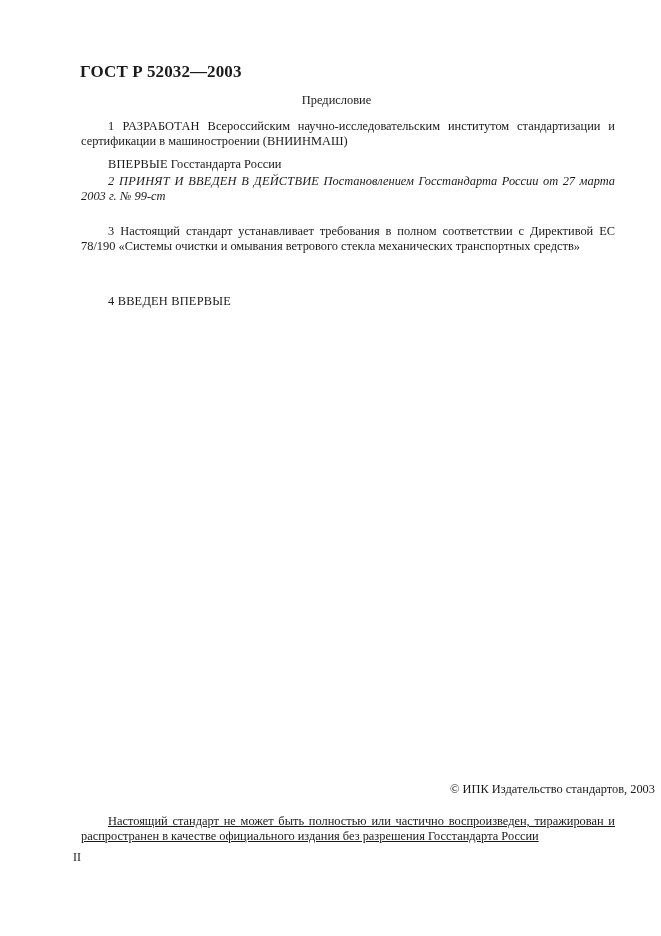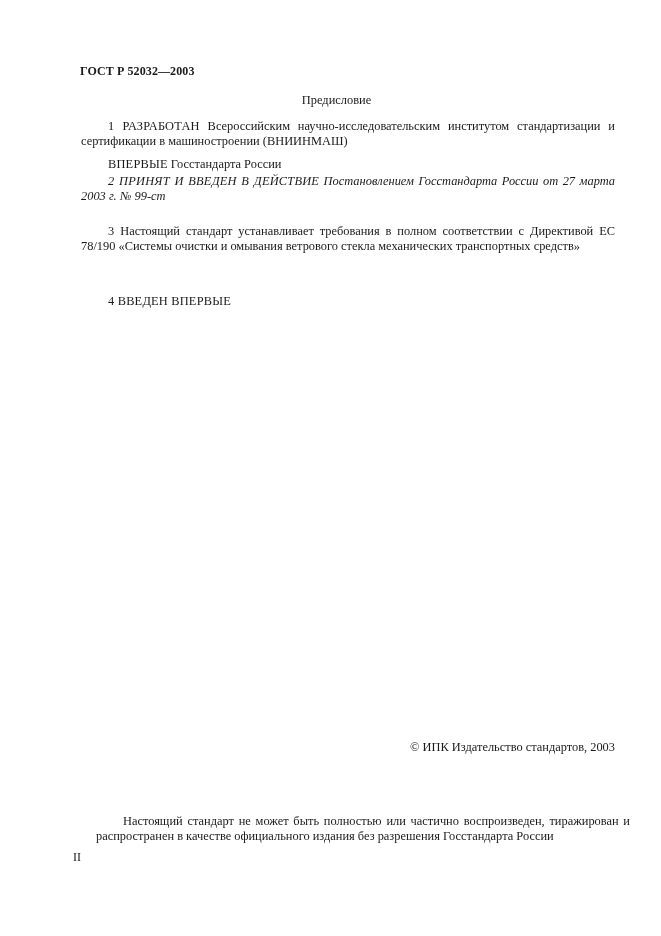--- a/index.html
+++ b/index.html
@@ -15,21 +15,21 @@
       font-family: "Liberation Serif", "DejaVu Serif", serif;
       color: #1a1a1a;
       font-size: 12.4px;
       line-height: 15px;
     }
     .abs { position: absolute; }
     .header-code {
       left: 80px;
       top: 64px;
       font-weight: bold;
-      font-size: 12px;
+      font-size: 17px;
       letter-spacing: 0.1px;
     }
     .section-title {
       left: 0;
       width: 661px;
       top: 93px;
       text-align: center;
       padding-left: 12px;
       box-sizing: border-box;
     }
@@ -41,29 +41,31 @@
     }
     .para .lead { letter-spacing: 0.2px; }
     .p1 { top: 119px; }
     .p2 { top: 157px; }
     .p3 { top: 174px; font-style: italic; }
     .p4 { top: 224px; }
     .p5 { top: 262px; margin-top: 32px; }
     .copyright {
       left: 0;
       width: 615px;
-      top: 740px;
+      top: 782px;
       text-align: right;
+      padding-left: 40px;
     }
     .notice {
       top: 814px;
-      left: 96px;
+      left: 81px;
       width: 534px;
       text-align: justify;
       text-indent: 27px;
+      text-decoration: underline;
     }
     .page-number {
       left: 73px;
       top: 850px;
       font-size: 12px;
     }
   </style>
 </head>
 <body>
 

